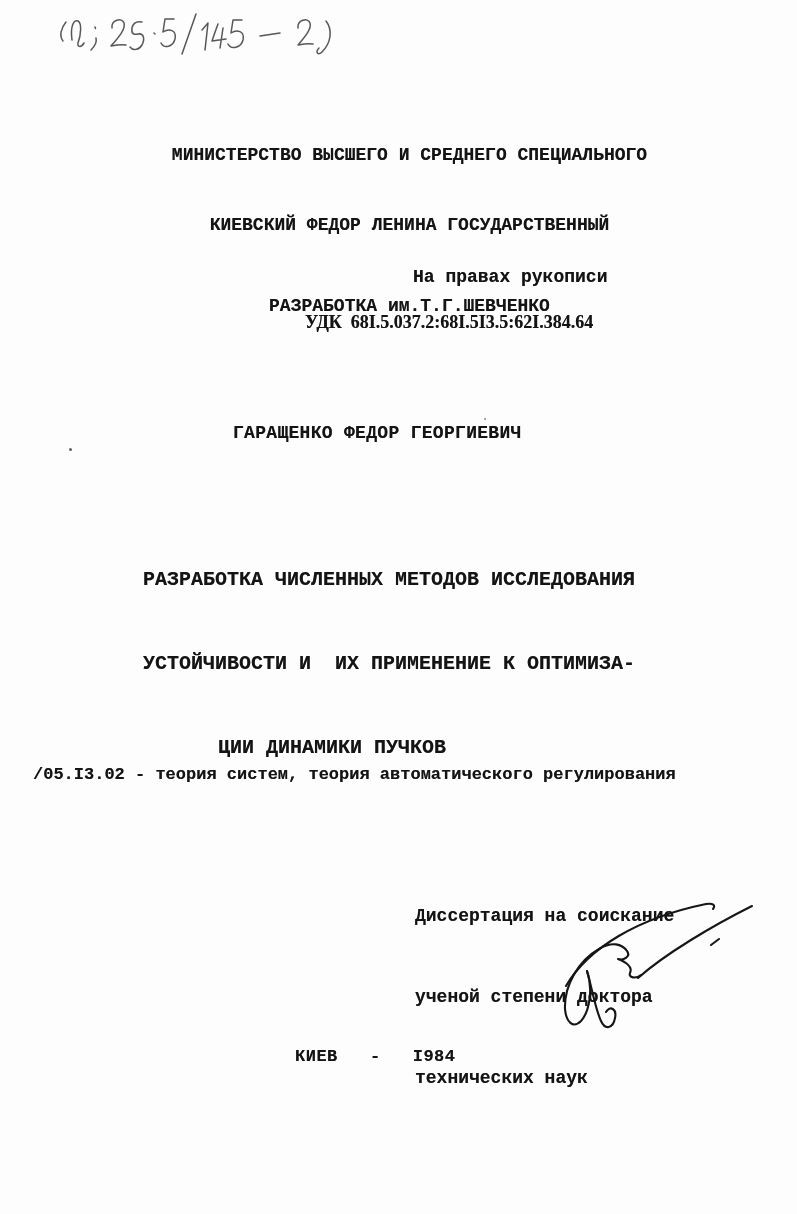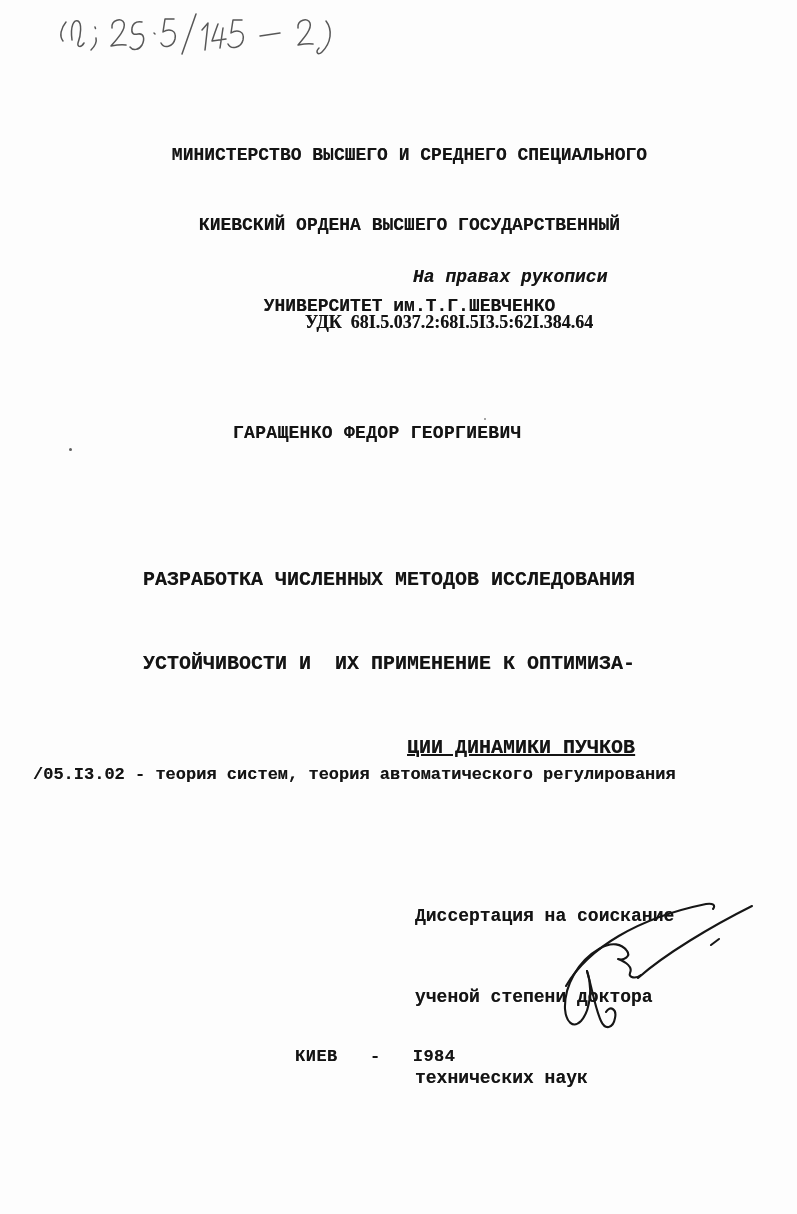--- a/index.html
+++ b/index.html
@@ -10,28 +10,28 @@
     color:#141414;
   }
   .tw{ 
     position:absolute;white-space:pre;font-weight:bold;
     -webkit-font-smoothing:antialiased;
     text-shadow:0 0 0.5px rgba(20,20,20,.55);
   }
   .center-block{left:0;width:797px;text-align:center;padding-left:22px;box-sizing:border-box;}
   .sz18{font-size:18px;line-height:27px;}
   .sz19{font-size:17px;line-height:29px;}
-  .sz20{font-size:20px;line-height:28px;text-align:right;}
+  .sz20{font-size:20px;line-height:28px;}
   .ministry{top:88px;}
   .university{top:158px;}
-  .manuscript{top:264px;left:413px;font-style:italic;}
+  .manuscript{top:264px;left:413px;}
   .udc{top:309px;left:305px;font-family:Liberation Serif, serif;}
   .author{top:420px;left:233px;letter-spacing:.3px;text-align:right;}
   .title{top:510px;left:143px;}
-  .title .indent{margin-left:75px;text-decoration:underline;}
+  .title .indent{margin-left:75px;}
   .specialty{top:702px;left:33px;}
   .specialty .indent{margin-left:147px;}
   .degree{top:849px;left:415px;}
   .imprint{top:1042px;left:295px;letter-spacing:.5px;}
   .hand-svg{position:absolute;left:50px;top:8px;}
   .sig-svg{position:absolute;left:520px;top:882px;}
   .speck{position:absolute;background:#2a2a2a;border-radius:50%;}
   .speck.a{left:69px;top:448px;width:3px;height:3px;opacity:.75;}
   .speck.b{left:484px;top:418px;width:2px;height:2px;opacity:.55;}
   svg path{fill:none;stroke-linecap:round;stroke-linejoin:round;}
@@ -57,22 +57,22 @@
   <path d="M210,28 L230,25"></path>
   <path d="M248,20 C247,12 258,9 260,15 C262,21 254,30 248,37 C253,36 258,35 263,36"></path>
   <path d="M276,13 C283,22 281,35 272,44 C268,48 265,44 269,40"></path>
 </svg>
 
 <div class="tw sz18 center-block ministry">
   <div>МИНИСТЕРСТВО ВЫСШЕГО И СРЕДНЕГО СПЕЦИАЛЬНОГО</div>
 </div>
 
 <div class="tw sz18 center-block university">
-  <div>КИЕВСКИЙ ОРДЕНА ВЫСШЕГО ГОСУДАРСТВЕННЫЙ</div>
-  <div>УНИВЕРСИТЕТ им.Т.Г.ШЕВЧЕНКО</div>
+  <div>КИЕВСКИЙ ФЕДОР ЛЕНИНА ГОСУДАРСТВЕННЫЙ</div>
+  <div>РАЗРАБОТКА им.Т.Г.ШЕВЧЕНКО</div>
 </div>
 
 <div class="tw sz18 manuscript">На правах рукописи</div>
 
 <div class="tw sz18 udc">УДК  68I.5.037.2:68I.5I3.5:62I.384.64</div>
 
 <div class="tw sz18 author">ГАРАЩЕНКО ФЕДОР ГЕОРГИЕВИЧ</div>
 
 <div class="tw sz20 title">
   <div>РАЗРАБОТКА ЧИСЛЕННЫХ МЕТОДОВ ИССЛЕДОВАНИЯ</div>

